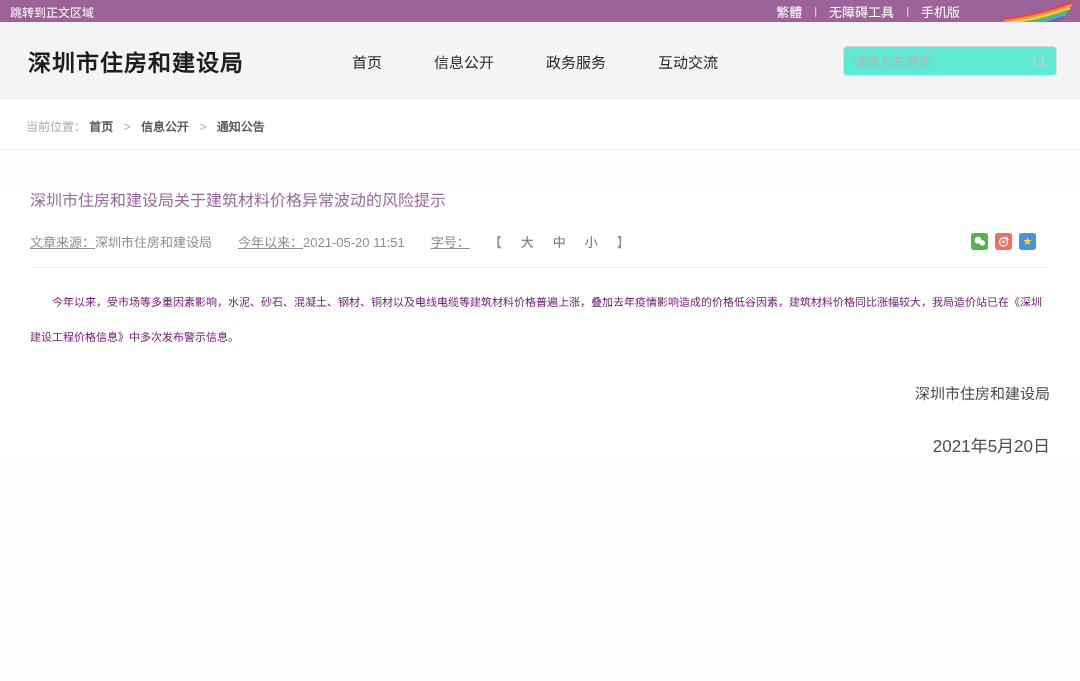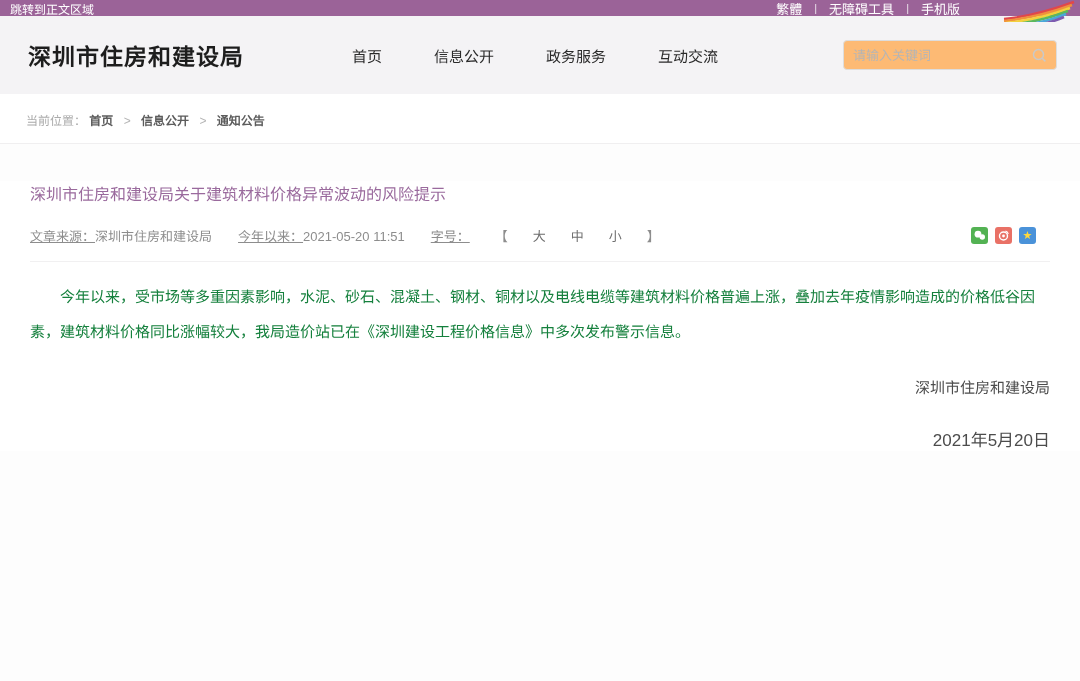--- a/index.html
+++ b/index.html
@@ -3,39 +3,39 @@
 <meta charset="utf-8">
 <style>
   * { box-sizing: border-box; margin: 0; padding: 0; }
   html,body { width:1080px; height:681px; overflow:hidden; }
   body {
     font-family: "Liberation Sans", "DejaVu Sans", sans-serif;
     background:#fdfdfd; color:#333; position:relative;
   }
   
   .topbar {
-    height:16px; background:#9b6398; color:#fff;
+    height:22px; background:#9b6398; color:#fff;
     display:flex; align-items:center; justify-content:space-between;
     padding:0 0 0 10px; position:relative; font-size:12px;
   }
   .topbar-right { display:flex; align-items:center; gap:12px; font-size:13px; margin-right:120px; }
   .topbar-sep { color:rgba(255,255,255,.8); font-size:11px; }
   .topbar a { color:#fff; text-decoration:none; cursor:pointer; }
   .skip-link { cursor:pointer; }
   .logo { position:absolute; right:2px; top:0; width:78px; height:22px; overflow:hidden; cursor:pointer; }
   
   .header {
     height:78px; background:#f4f3f5;
     display:flex; align-items:center; padding:0 23px 0 28px;
   }
   .site-title { font-size:23px; font-weight:bold; color:#1d1d1d; letter-spacing:1px; white-space:nowrap; }
   .nav { display:flex; align-items:center; margin-left:108px; gap:52px; }
   .nav-item { font-size:15px; color:#2b2b2b; text-decoration:none; cursor:pointer; white-space:nowrap; }
   .search-box {
-    margin-left:auto; width:214px; height:30px; background:#fdba74;
+    margin-left:auto; width:214px; height:30px; background:#5eead4;
     border:1px solid #ddd; border-radius:4px;
     display:flex; align-items:center; padding:0 9px;
   }
   .search-box input {
     border:none; outline:none; flex:1; font-size:13px; color:#555; background:transparent;
     font-family:"Liberation Sans","DejaVu Sans",sans-serif;
   }
   .search-box input::placeholder { color:#b5b5b5; }
   .search-icon { width:15px; height:15px; flex:0 0 auto; cursor:pointer; }
   
@@ -44,31 +44,31 @@
     border-bottom:1px solid #f0eff0;
   }
   .breadcrumb a { color:#5c5c5c; font-weight:bold; text-decoration:none; cursor:pointer; }
   .crumb-sep { margin:0 7px; color:#b5b5b5; }
   
   .article { background:#fff; padding:0 30px; }
   .article-title { margin-top:37px; font-size:16px; font-weight:500; color:#9a6a9d; }
   .meta-row { margin-top:21px; display:flex; align-items:center; font-size:13px; color:#8d8d8d; }
   .meta-item { margin-right:26px; white-space:nowrap; }
   .meta-label { color:#8d8d8d;text-decoration:underline; }
-  .fontsize-group { display:flex; align-items:center; gap:25px; }
+  .fontsize-group { display:flex; align-items:center; gap:19px; }
   .size-btn { cursor:pointer; color:#6e6e6e; }
   .share-group { margin-left:auto; display:flex; align-items:center; gap:7px; padding-right:14px; }
   .share-icon { width:17px; height:17px; border-radius:3px; display:flex; align-items:center; justify-content:center; cursor:pointer; }
   .share-wechat { background:#53b253; }
   .share-weibo  { background:#e97166; }
   .share-qzone  { background:#4a92d9; color:#ffd83d; font-size:11px; line-height:1; }
   .meta-divider { border-bottom:1px solid #f1f0f1; margin-top:16px; }
   .body-text { margin-top:10px; }
   .body-text p {
-    font-size:15px; color:#15803d; line-height:35px; text-indent:2em; margin-top:17px;
+    font-size:11px; color:#701a75; line-height:35px; text-indent:2em; margin-top:17px;
   }
   .signature { text-align:right; font-size:15px; color:#4c4c4c; margin-top:27px; }
   .sig-date  { text-align:right; font-size:17px; color:#4c4c4c; margin-top:29px; }
 </style>
 </head>
 <body>
 
 <div class="topbar">
   <a class="skip-link">跳转到正文区域</a>
   <div class="topbar-right">

